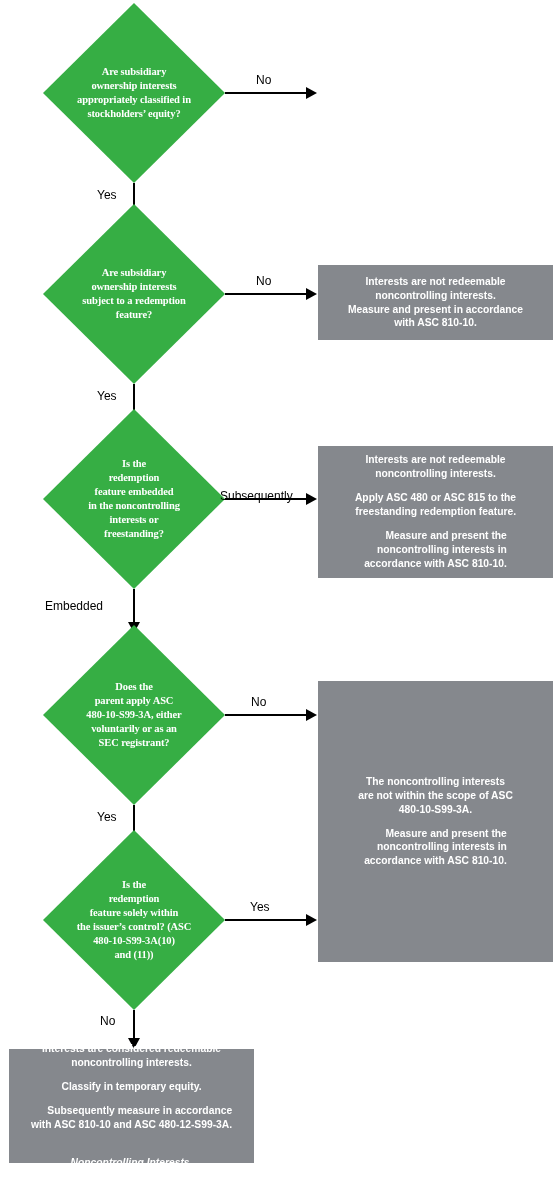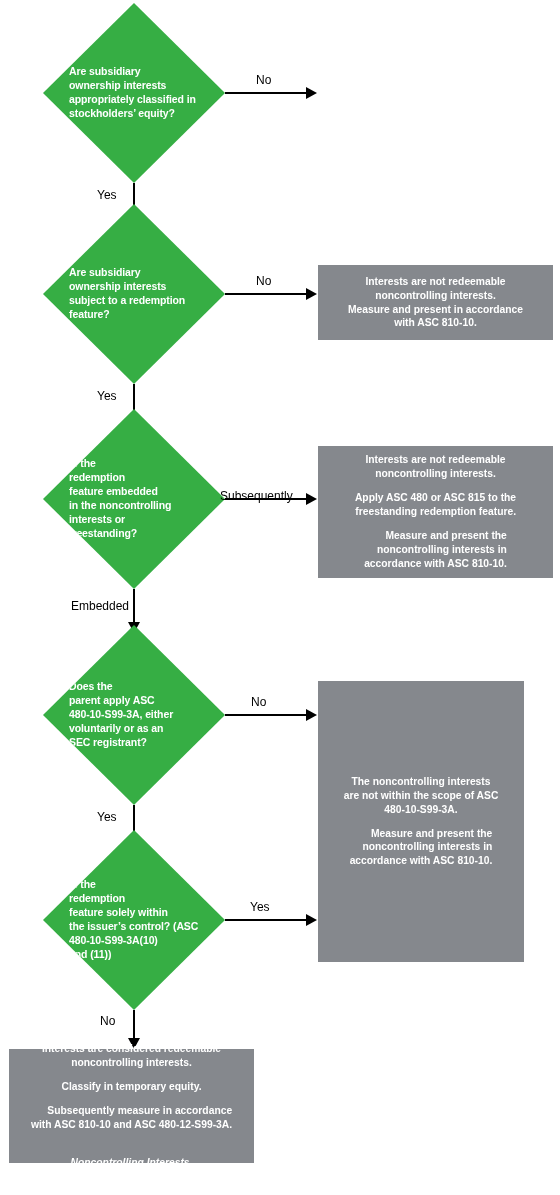--- a/index.html
+++ b/index.html
@@ -23,26 +23,28 @@
     width: 182px;
     height: 180px;
     background: #36ae44;
     clip-path: polygon(50% 0%, 100% 50%, 50% 100%, 0% 50%);
     display: flex;
     align-items: center;
     justify-content: center;
   }
   .diamond-text {
     width: 130px;
+    text-align: center;
     color: #ffffff;
     font-weight: bold;
     font-size: 10.5px;
     line-height: 1.32;
     white-space: pre-line;
     letter-spacing: -0.1px;
+    font-family: Liberation Serif, serif;
   }
 
   
   .gbox {
     position: absolute;
     background: #85888d;
     display: flex;
     flex-direction: column;
     align-items: center;
     justify-content: center;
@@ -156,35 +158,35 @@
 noncontrolling interests.</p>
     <p>Apply ASC 480 or ASC 815 to the
 freestanding redemption feature.</p>
     <p>Measure and present the
 noncontrolling interests in
 accordance with ASC 810-10.</p>
   </div>
 
   <div class="vline" style="left:133.2px; top:589px; height:44px;"></div>
   <div class="arrow-down" style="left:127.5px; top:622px;"></div>
-  <div class="edge-label" style="left:71px; top:600px;">Embedded</div>
+  <div class="edge-label" style="left:45px; top:600px;">Embedded</div>
 
   <div class="diamond" style="left:43px; top:625px;">
     <div class="diamond-text">Does the
 parent apply ASC
 480-10-S99-3A, either
 voluntarily or as an
 SEC registrant?</div>
   </div>
 
   <div class="hline" style="left:225px; top:714px; width:85px;"></div>
   <div class="arrow-right" style="left:306px; top:708.5px;"></div>
   <div class="edge-label" style="left:251px; top:696px;">No</div>
 
-  <div class="gbox" style="left:318px; top:681px; width:206px; height:281px;">
+  <div class="gbox" style="left:318px; top:681px; width:235px; height:281px;">
     <p>The noncontrolling interests
 are not within the scope of ASC
 480-10-S99-3A.</p>
     <p>Measure and present the
 noncontrolling interests in
 accordance with ASC 810-10.</p>
   </div>
 
   <div class="vline" style="left:133.2px; top:805px; height:44px;"></div>
   <div class="arrow-down" style="left:127.5px; top:838px;"></div>

